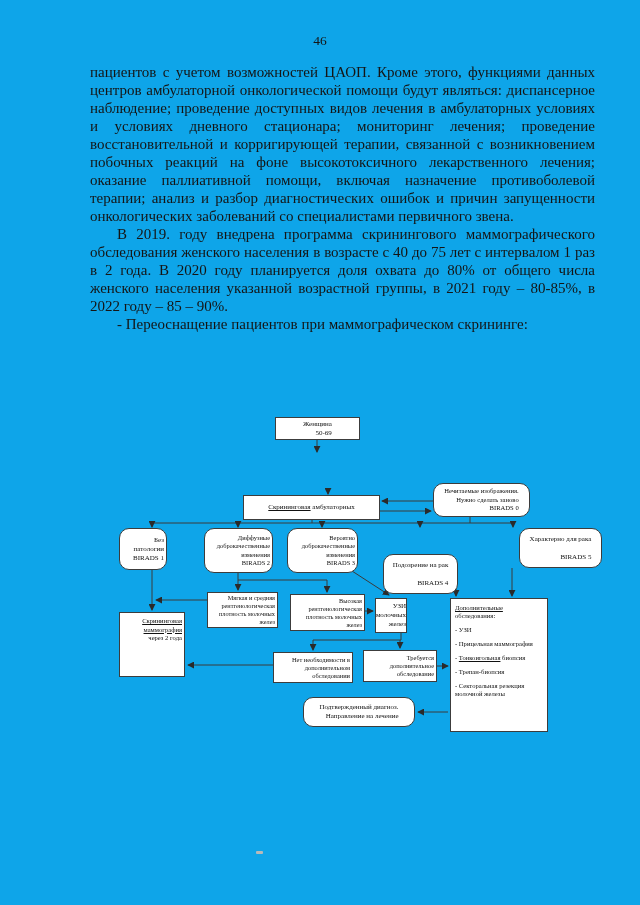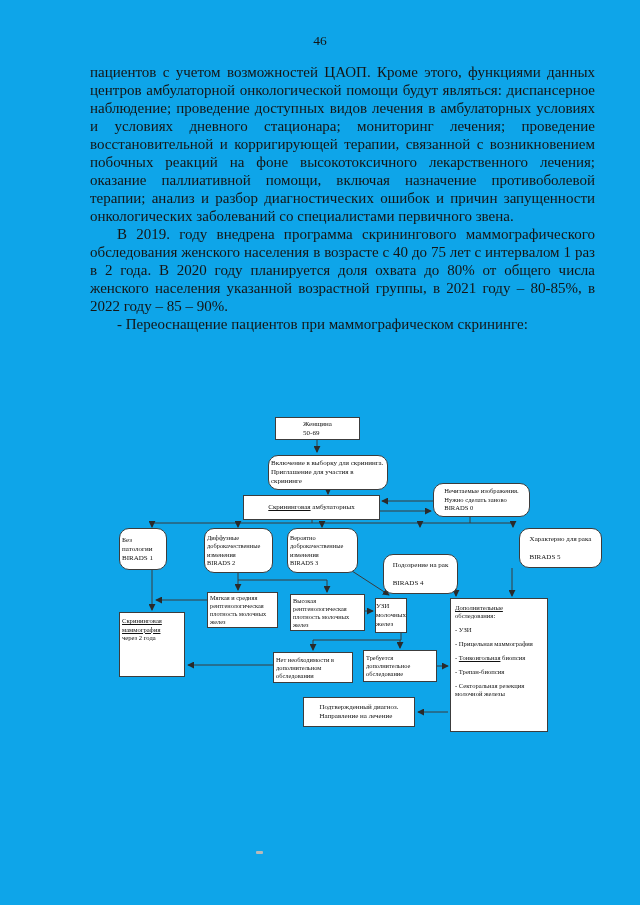--- a/index.html
+++ b/index.html
@@ -10,21 +10,21 @@
   .pagenum{padding-top:33px;text-align:center;font-size:13.5px;line-height:16px;}
   .bodytext{margin:14px 45px 0 90px;width:505px;text-align:justify;
     font-size:15px;line-height:18px;}
   .bodytext p{margin:0;}
   .bodytext p.ind{text-indent:27px;}
 
   
   .node{
     position:absolute;box-sizing:border-box;background:#fff;
     border:1px solid #3c3c3c;color:#111;
-    font-size:7px;line-height:9px;text-align:left;
+    font-size:7px;line-height:9px;text-align:right;
     display:flex;align-items:center;justify-content:center;
     white-space:pre-line;padding:7px 2px;
   }
   .round{border-radius:10px;}
   .top-align{align-items:flex-start;padding-top:4px;}
   .u{text-decoration:underline;}
   .add{display:block;text-align:left;padding:5px 4px;font-size:6.6px;line-height:8px;
     white-space:normal;}
   .add-title{white-space:pre-line;margin-bottom:4px;}
   .add-item{margin-top:6px;white-space:normal;}
@@ -77,21 +77,20 @@
       <line x1="400" y1="640" x2="400" y2="648" marker-end="url(#ah)"></line>
       <line x1="273" y1="665" x2="188" y2="665" marker-end="url(#ah)"></line>
       <line x1="437" y1="666" x2="448" y2="666" marker-end="url(#ah)"></line>
       <line x1="448" y1="712" x2="418" y2="712" marker-end="url(#ah)"></line>
     </g>
   </svg>
 
   <div class="node" style="left:275px;top:417px;width:85px;height:23px;">Женщина
 50-69</div>
 
-  <div class="node round" style="left:268px;top:455px;width:120px;height:35px;">Включение в выборку для скрининга. Приглашение для участия в скрининге</div>
 
   <div class="node" style="left:243px;top:495px;width:137px;height:25px;">
     <span><span class="u">Скрининговая</span><span> амбулаторных</span></span>
   </div>
 
   <div class="node round" style="left:433px;top:483px;width:97px;height:34px;font-size:6.6px;line-height:8.5px;">Нечитаемые изображения.
 Нужно сделать заново
 BIRADS 0</div>
 
   <div class="node round" style="left:119px;top:528px;width:48px;height:42px;">Без патологии
@@ -131,17 +130,17 @@
   <div class="node add" style="left:450px;top:598px;width:98px;height:134px;">
     <div class="add-title"><span class="u">Дополнительные</span><span>
 обследования:</span></div>
     <div class="add-item">- УЗИ</div>
     <div class="add-item">- Прицельная маммография</div>
     <div class="add-item"><span>- </span><span class="u">Тонкоигольная</span><span> биопсия</span></div>
     <div class="add-item">- Трепан-биопсия</div>
     <div class="add-item">- Секторальная резекция молочной железы</div>
   </div>
 
-  <div class="node" style="left:303px;top:697px;width:112px;height:30px;">Подтвержденный диагноз.
+  <div class="node" style="left:303px;top:697px;width:112px;height:30px;border-radius:10px;">Подтвержденный диагноз.
 Направление на лечение</div>
 
   <div class="speck"></div>
 </div>
 
 </body></html>

